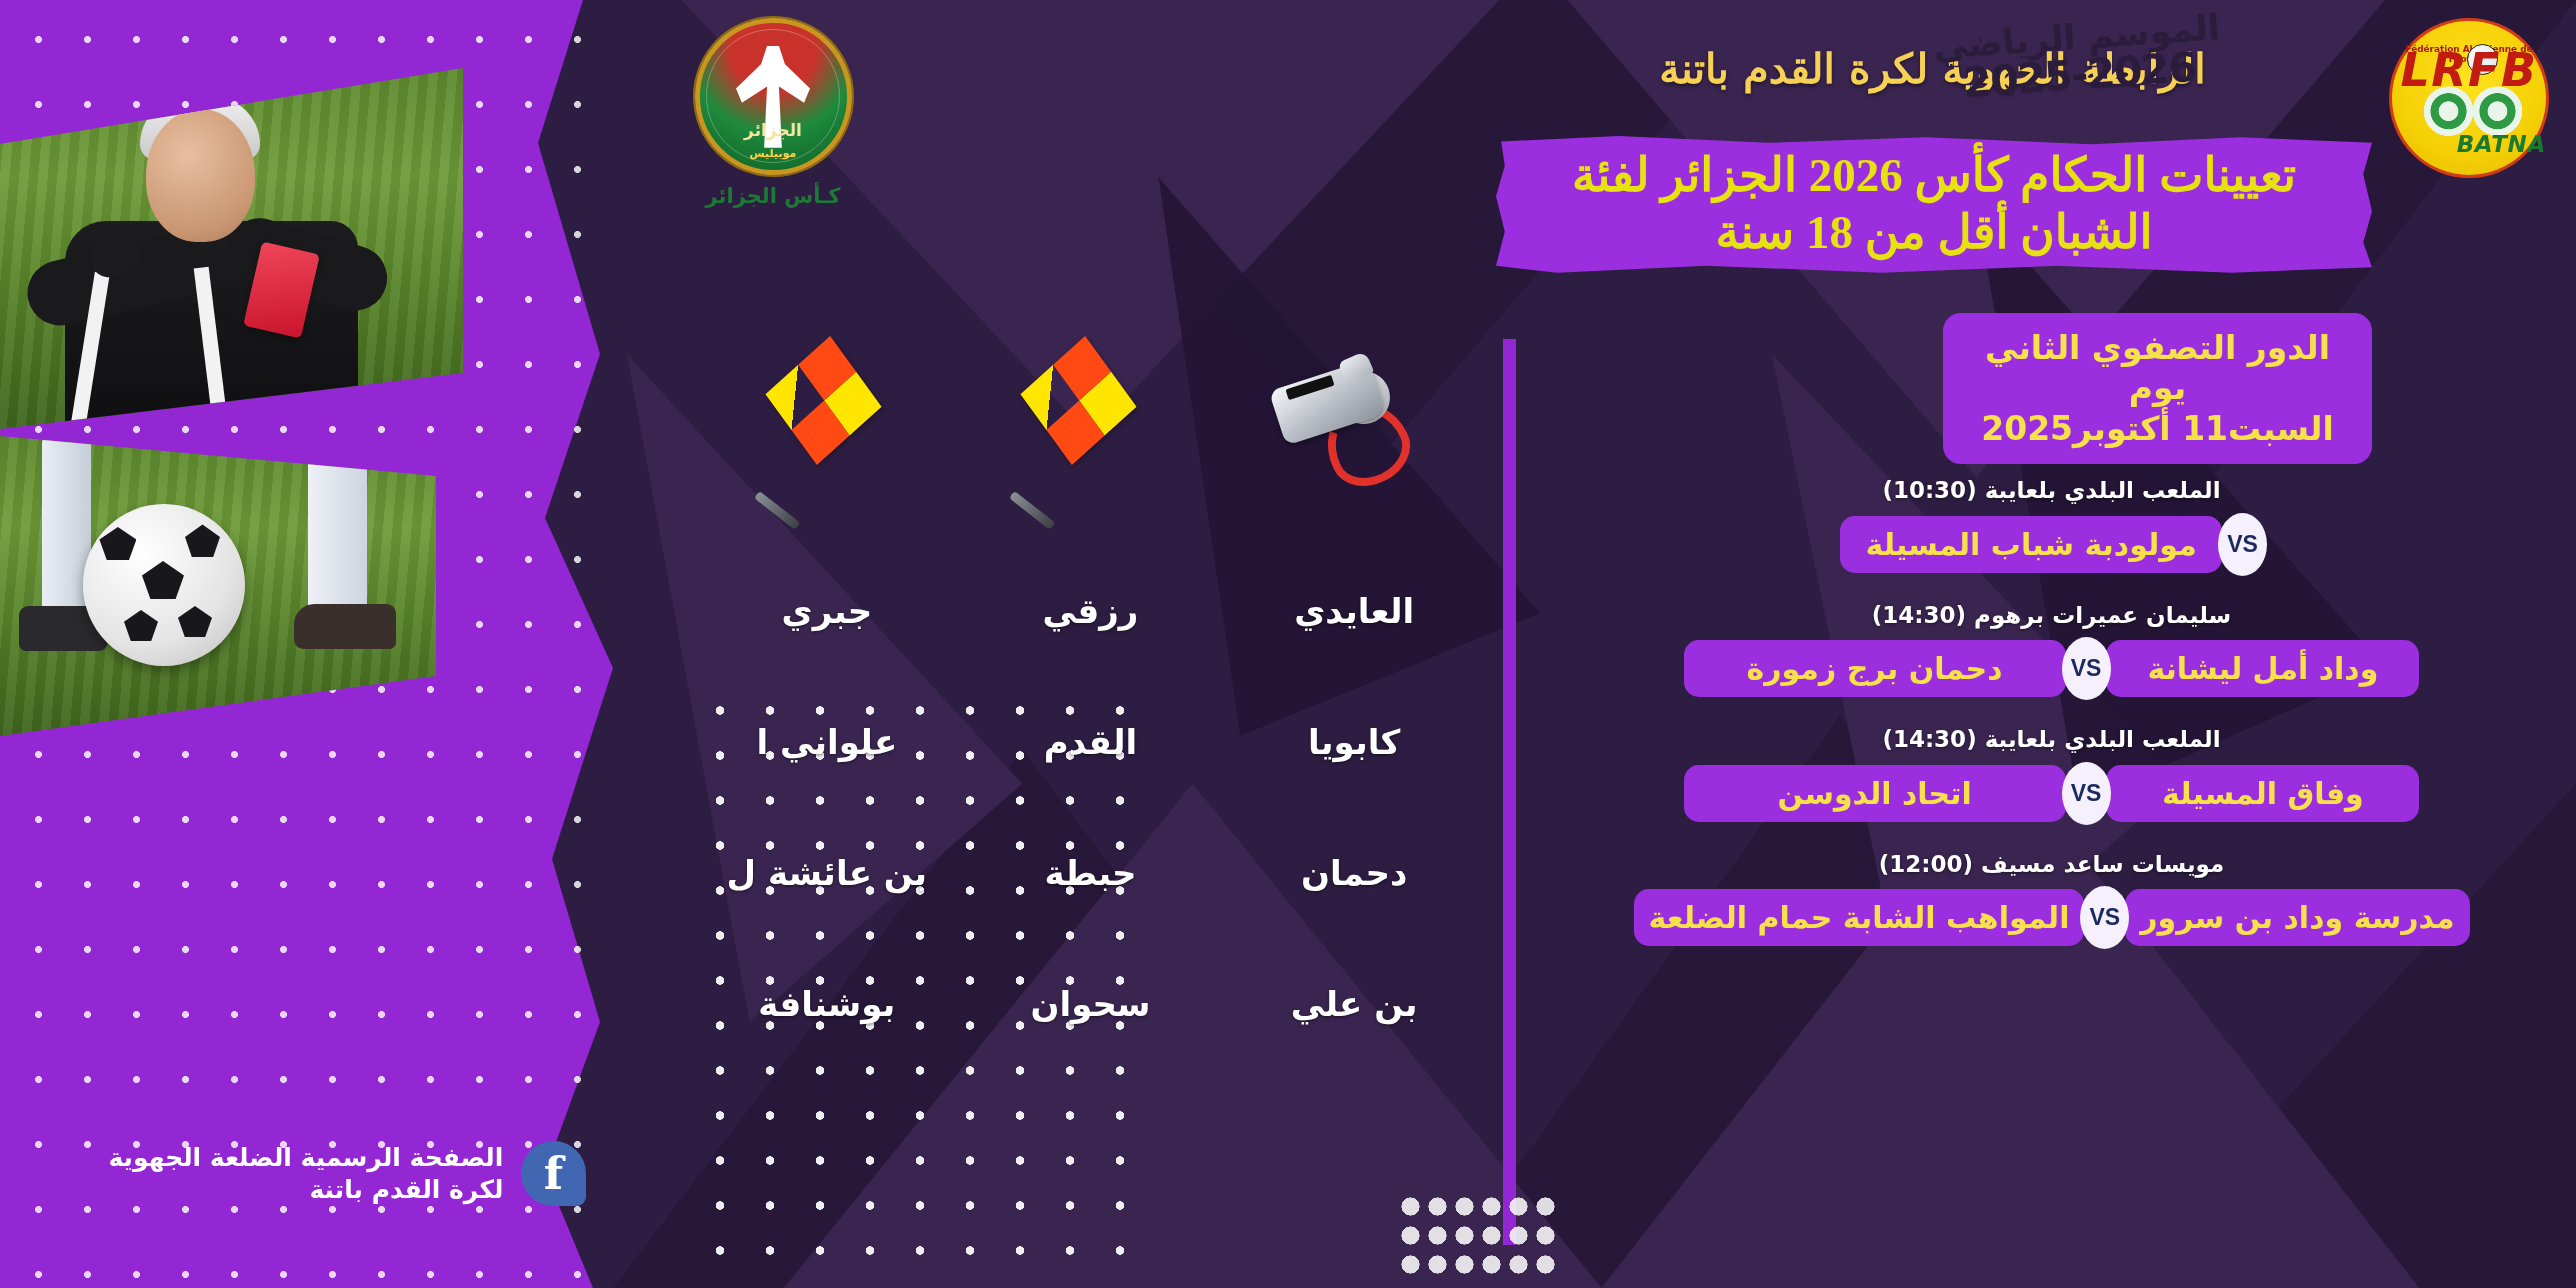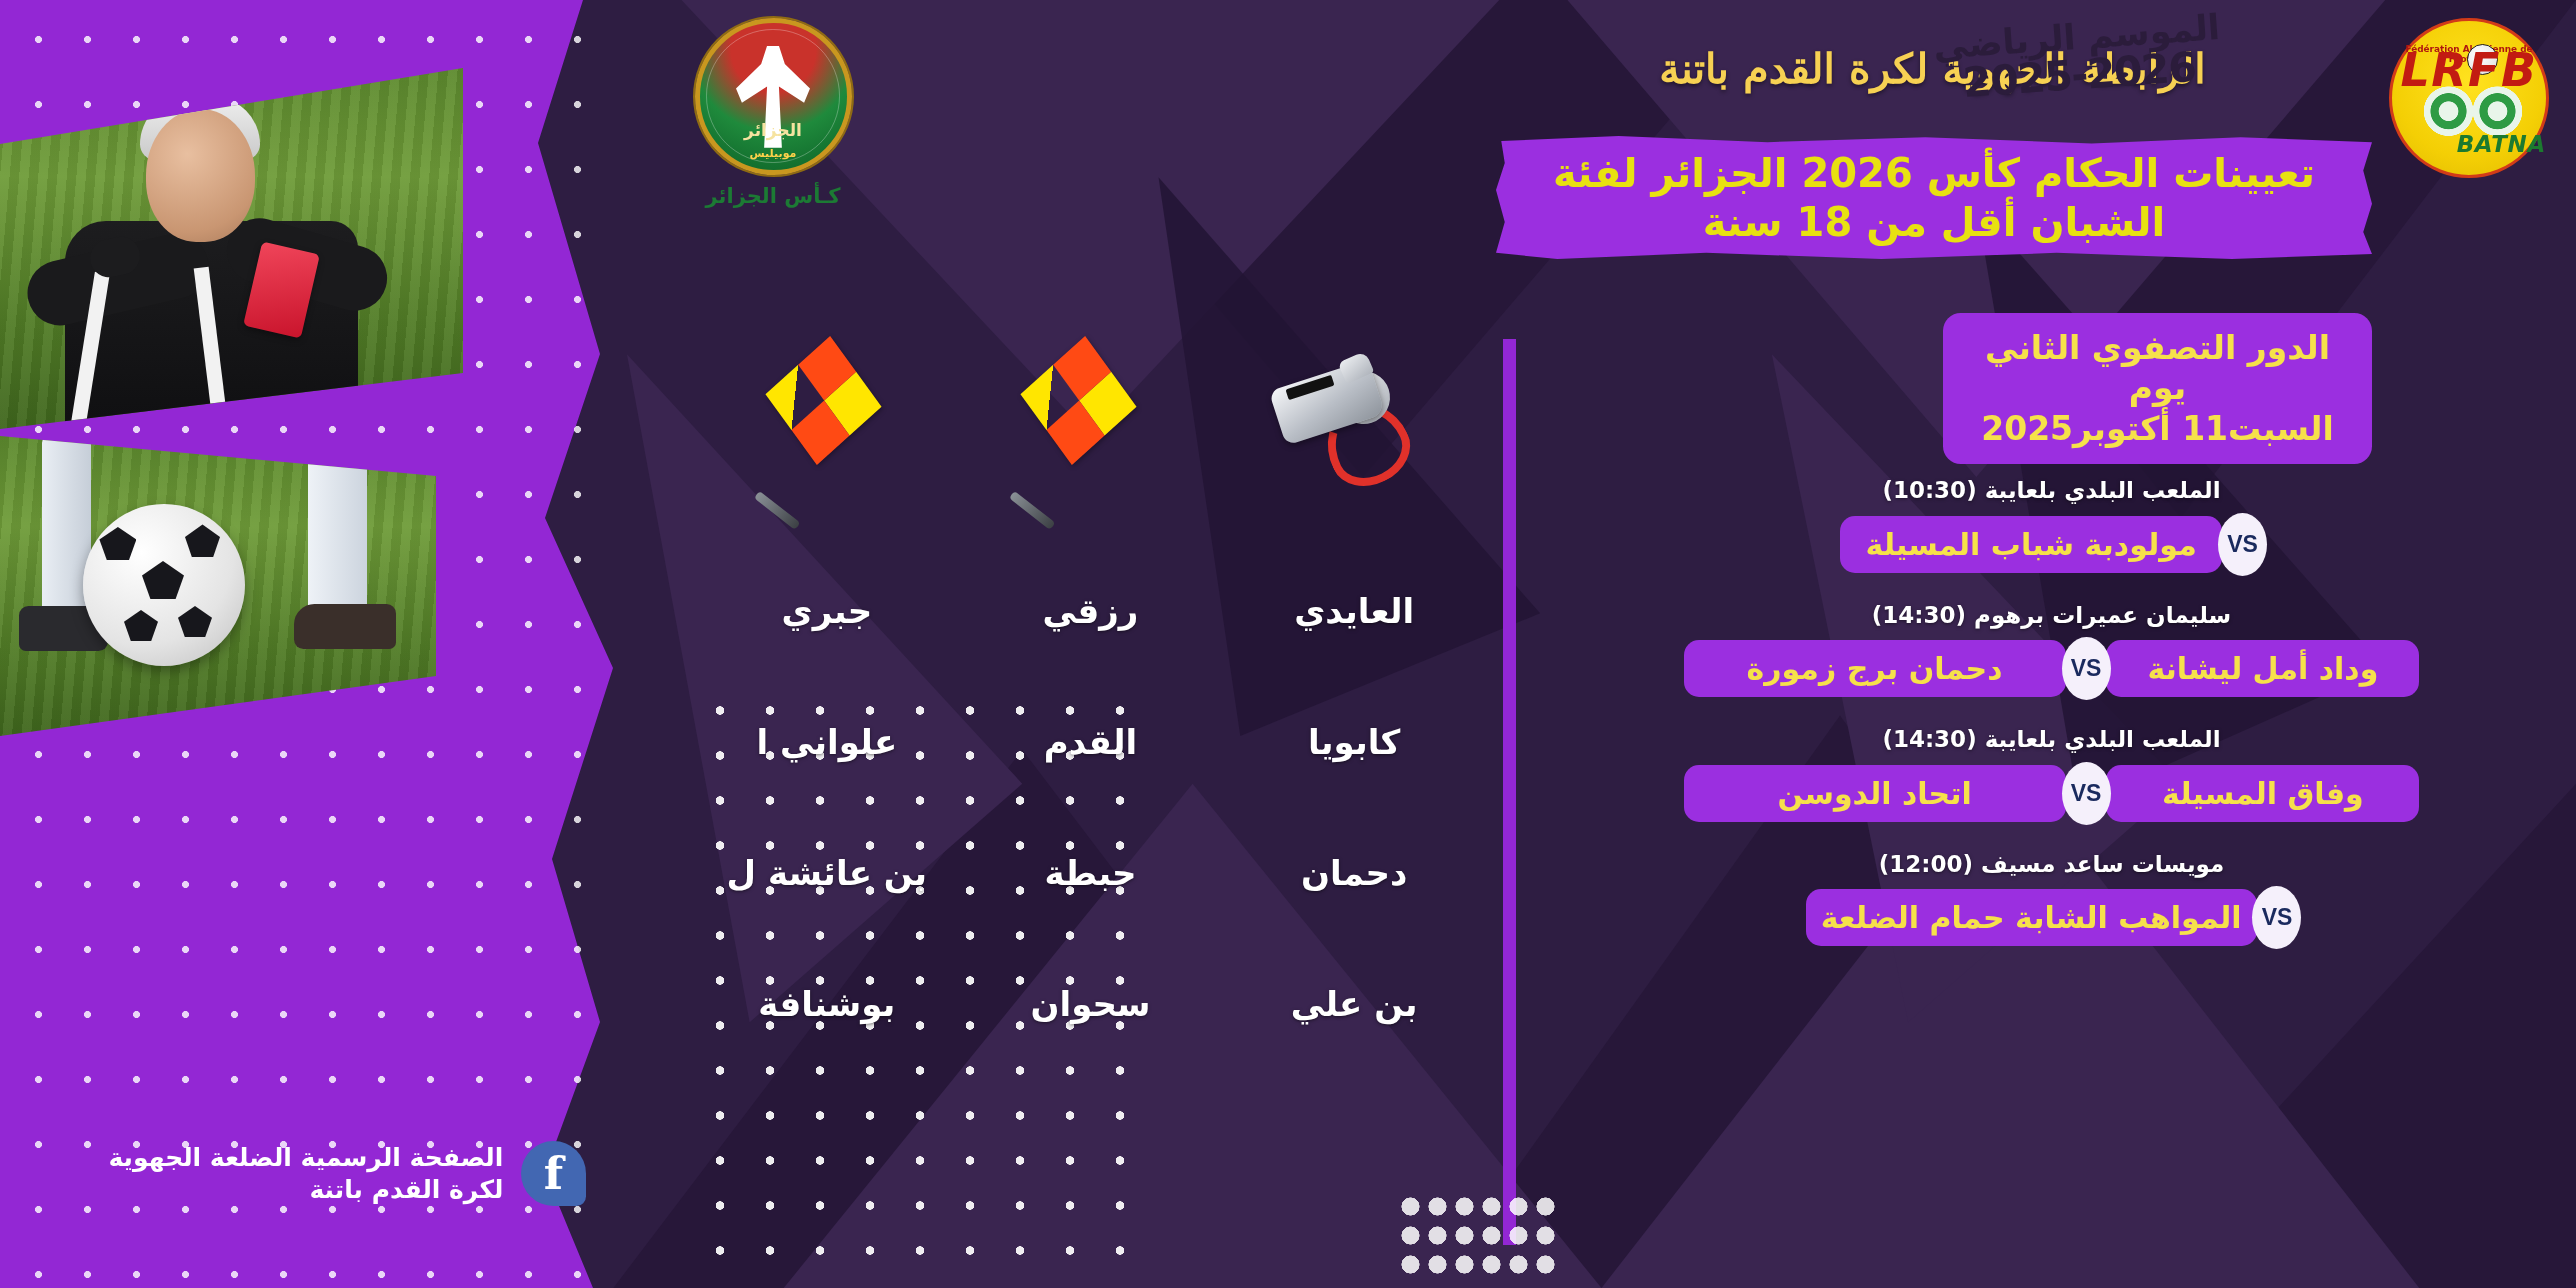--- a/index.html
+++ b/index.html
@@ -116,21 +116,21 @@
   }
 
   .main-banner{
     position:absolute;right:204px;top:136px;width:876px;min-height:123px;
     background:#9b2fe0;display:flex;align-items:center;justify-content:center;
     padding:11px 23px;z-index:7;border-radius:4.1px;
     clip-path:polygon(0.6% 4%, 14% 0, 31% 5%, 49% 1%, 68% 6%, 85% 1%, 100% 5%,
                       99% 28%, 100% 55%, 99% 78%, 100% 96%, 84% 100%, 64% 95%,
                       44% 100%, 24% 95%, 7% 100%, 0 95%, 1% 70%, 0 44%, 1% 22%);
   }
-  .main-banner h1{margin:0;color:#e8e111;font-size:40px;font-weight:900;line-height:1.22;text-align:center;}
+  .main-banner h1{margin:0;color:#e8e111;font-size:47px;font-weight:900;line-height:1.22;text-align:center;font-family:Liberation Serif, serif;}
 
   .round-banner{
     position:absolute;right:204px;top:313px;width:429px;
     background:#9b2fe0;border-radius:17.7px;padding:15px 20.4px;z-index:7;text-align:center;
   }
   .round-banner p{margin:0;color:#f6e14a;font-size:33px;font-weight:900;line-height:1.22;}
 
   
   .divider{position:absolute;left:1503px;top:339px;width:13px;height:906px;background:#9327d4;z-index:6;}
 
@@ -362,20 +362,21 @@
       <div class="venue">الملعب البلدي بلعايبة (14:30)</div>
       <div class="teams">
         <div class="team team-away">وفاق المسيلة</div>
         <div class="vs">VS</div>
         <div class="team team-home">اتحاد الدوسن</div>
       </div>
     </div>
     <div class="match">
       <div class="venue">مويسات ساعد مسيف (12:00)</div>
       <div class="teams">
+        <div class="team team-away">مدرسة وداد بن سرور</div>
         <div class="vs">VS</div>
         <div class="team team-home">المواهب الشابة حمام الضلعة</div>
       </div>
     </div>
   </div>
 
   <div class="footer">
     <div class="fb">
       <span>f</span>
     </div>

